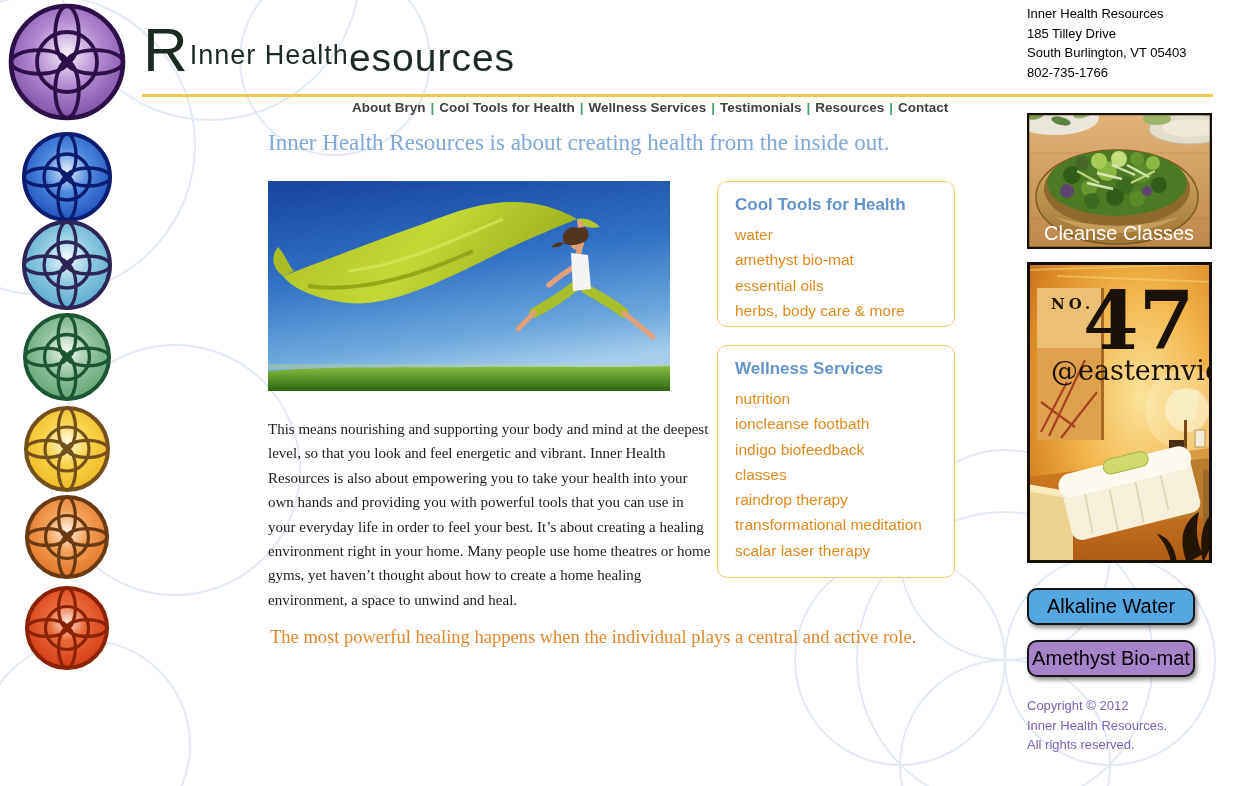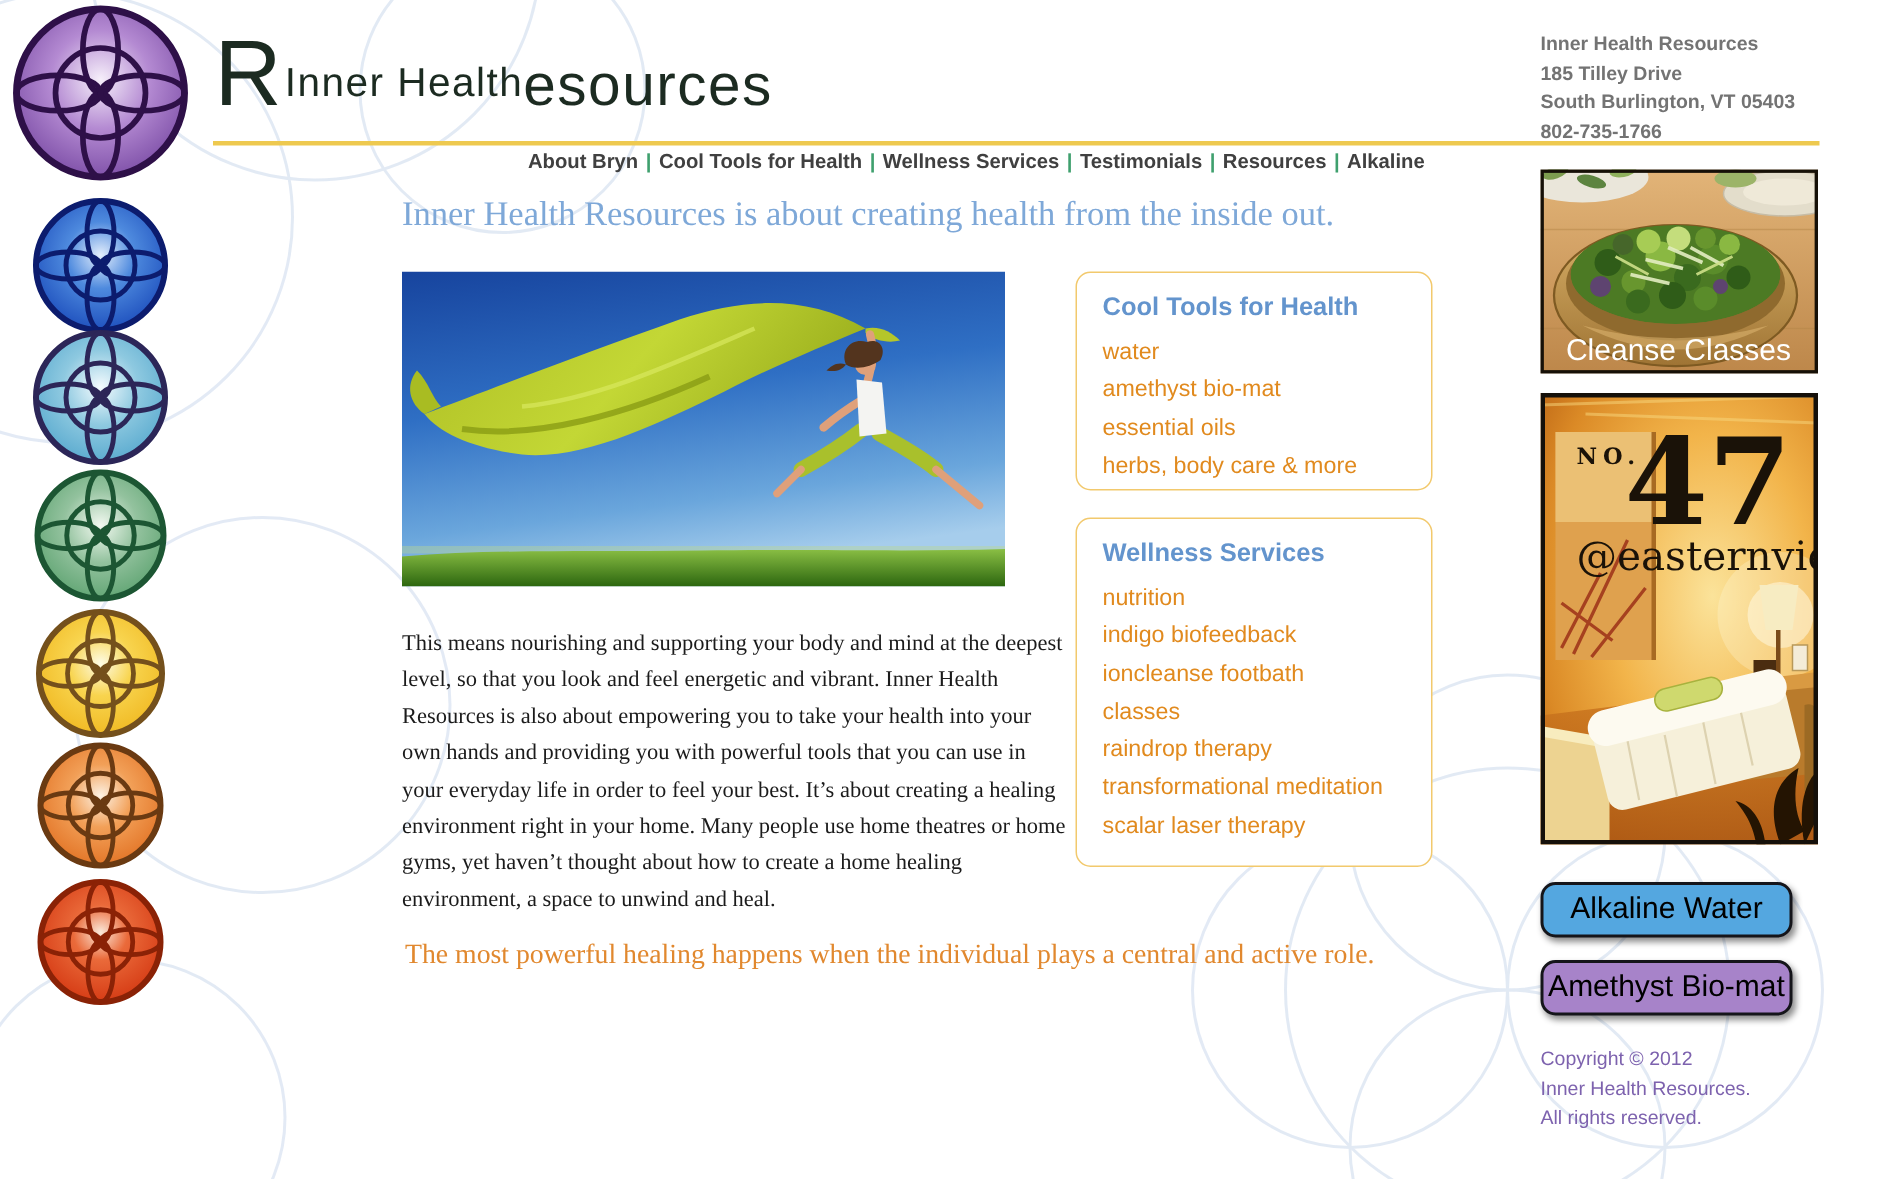--- a/index.html
+++ b/index.html
@@ -12,21 +12,21 @@
   
   .circles-col { position:absolute; left:0; top:0; }
   .logo-text { position:absolute; left:143px; top:27px; display:flex; align-items:flex-end;
                color:#1c2b21; cursor:pointer; letter-spacing:1px; }
   .logo-R { font-size:62px; line-height:0.74; font-weight:400; }
   .logo-col { display:flex; flex-direction:row; margin-left:1px; }
   .logo-line1 { font-size:27px; line-height:1.0; }
   .logo-line2 { font-size:39px; line-height:0.80; }
   .gold-rule { position:absolute; left:142px; top:94px; width:1071px; height:3px; background:#eec94f; }
 
-  .address { position:absolute; left:1027px; top:19px; font-size:13px; line-height:19.5px; color:#737373;font-weight:bold; }
+  .address { position:absolute; left:1027px; top:4px; font-size:13px; line-height:19.5px; color:#000000; }
 
   .main-nav { position:absolute; left:352px; top:100px; font-size:13.5px; font-weight:bold; color:#3fa06e; white-space:nowrap; }
   .nav-link { color:#404040; text-decoration:none; cursor:pointer; }
   .sep { margin:0 5px; }
 
   
   .page-title { position:absolute; left:268px; top:130px; font-family:"Liberation Serif", serif;
                 font-size:23px; color:#7ea8d8; white-space:nowrap; }
   .hero { position:absolute; left:268px; top:181px; width:402px; height:210px; }
 
@@ -196,21 +196,21 @@
   </div>
   <div class="gold-rule"></div>
 
   <div class="address">
       <div>Inner Health Resources</div>
       <div>185 Tilley Drive</div>
       <div>South Burlington, VT 05403</div>
       <div>802-735-1766</div>
     </div>
 
-  <nav class="main-nav"><a class="nav-link">About Bryn</a><span class="sep">|</span><a class="nav-link">Cool Tools for Health</a><span class="sep">|</span><a class="nav-link">Wellness Services</a><span class="sep">|</span><a class="nav-link">Testimonials</a><span class="sep">|</span><a class="nav-link">Resources</a><span class="sep">|</span><a class="nav-link">Alkaline</a></nav>
+  <nav class="main-nav"><a class="nav-link">About Bryn</a><span class="sep">|</span><a class="nav-link">Cool Tools for Health</a><span class="sep">|</span><a class="nav-link">Wellness Services</a><span class="sep">|</span><a class="nav-link">Testimonials</a><span class="sep">|</span><a class="nav-link">Resources</a><span class="sep">|</span><a class="nav-link">Contact</a></nav>
 
   <div class="page-title">Inner Health Resources is about creating health from the inside out.</div>
 
   <svg class="hero" viewBox="0 0 402 210">
     <defs>
       <linearGradient id="skyG" x1="0" y1="0" x2="0.25" y2="1">
         <stop offset="0%" stop-color="#17449e"></stop>
           <stop offset="45%" stop-color="#2f6fc4"></stop>
         <stop offset="80%" stop-color="#6aa6dc"></stop>
           <stop offset="100%" stop-color="#a6cdec"></stop>
@@ -257,22 +257,22 @@
         <a>amethyst bio-mat</a>
         <a>essential oils</a>
         <a>herbs, body care &amp; more</a>
       </div>
   </div>
 
   <div class="panel panel-well">
     <div class="panel-title">Wellness Services</div>
     <div class="panel-links">
         <a>nutrition</a>
+        <a>ioncleanse footbath</a>
         <a>indigo biofeedback</a>
-        <a>ioncleanse footbath</a>
         <a>classes</a>
         <a>raindrop therapy</a>
         <a>transformational meditation</a>
         <a>scalar laser therapy</a>
       </div>
   </div>
 
   <div class="intro">This means nourishing and supporting your body and mind at the deepest level, so that you look and feel energetic and vibrant. Inner Health Resources is also about empowering you to take your health into your own hands and providing you with powerful tools that you can use in your everyday life in order to feel your best. It’s about creating a healing environment right in your home. Many people use home theatres or home gyms, yet haven’t thought about how to create a home healing environment, a space to unwind and heal.</div>
 
   <div class="tagline">The most powerful healing happens when the individual plays a central and active role.</div>

